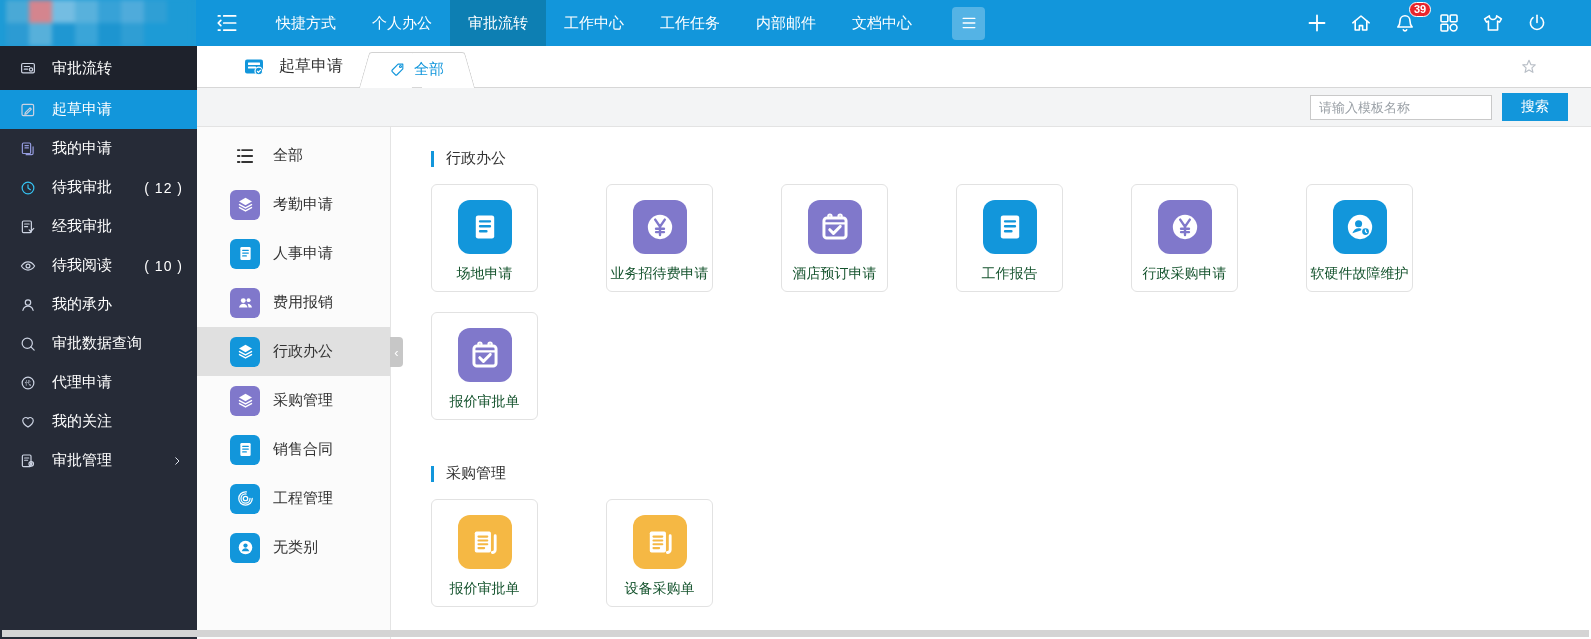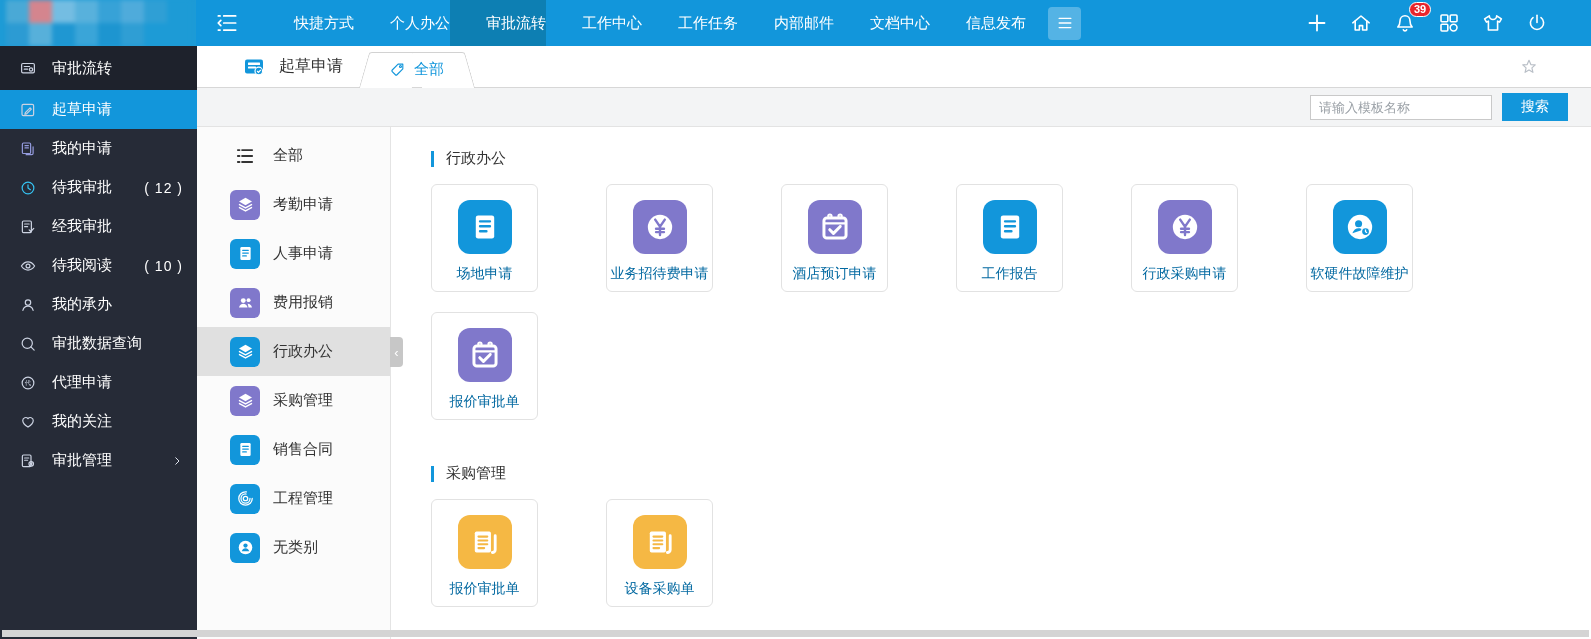--- a/index.html
+++ b/index.html
@@ -11,21 +11,21 @@
   body{font-family:"Liberation Sans","DejaVu Sans",sans-serif;background:#fff;overflow:hidden;}
   .app{position:relative;width:1591px;height:639px;background:#fff;box-shadow:inset 0 0 0 2px #c6c6c6;display:flex;flex-direction:column;}
 
   
   .topbar{height:46px;background:var(--blue);display:flex;align-items:stretch;color:#fff;flex-shrink:0;}
   .logo{width:196px;position:relative;overflow:hidden;background:#1d9bd6;flex-shrink:0;}
   .mosaic{position:absolute;left:6px;top:0;display:grid;grid-template-columns:repeat(8,23px);grid-auto-rows:23px;filter:blur(2px);}
   .mosaic i{display:block;}
   .nav-toggle{width:62px;display:flex;align-items:center;justify-content:center;cursor:pointer;}
   .topnav{display:flex;}
-  .nav-item{width:96px;display:flex;align-items:center;justify-content:flex-end;font-size:15px;cursor:pointer;white-space:nowrap;}
+  .nav-item{width:96px;display:flex;align-items:center;justify-content:center;font-size:15px;cursor:pointer;white-space:nowrap;}
   .nav-item.active{background:var(--blue-dark);}
   .nav-more{width:33px;height:33px;border-radius:4px;background:rgba(255,255,255,.28);margin:auto 0 auto 22px;display:flex;align-items:center;justify-content:center;cursor:pointer;}
   .top-actions{margin-left:auto;display:flex;align-items:center;gap:18px;padding-right:41px;}
   .act{position:relative;width:26px;height:26px;display:flex;align-items:center;justify-content:center;cursor:pointer;}
   .act .icn{width:24px;height:24px;}
   .badge{position:absolute;top:-8px;left:17px;background:var(--badge);border:1.5px solid #fff;color:#fff;font-size:11px;font-weight:bold;border-radius:9px;padding:0 4px;line-height:13px;}
 
   .icn{display:inline-flex;}
   .icn svg{width:100%;height:100%;display:block;}
 
@@ -70,21 +70,21 @@
   .collapse-handle{position:absolute;right:-13px;top:210px;width:13px;height:30px;background:#c7c7c7;border-radius:0 4px 4px 0;color:#fff;display:flex;align-items:center;justify-content:center;font-size:13px;cursor:pointer;z-index:3;}
 
   .main{flex:1;padding-left:40px;overflow:hidden;background:#fff;}
   .section+.section{margin-top:44px;}
   .sec-title{margin-top:22px;display:flex;align-items:center;gap:12px;font-size:15px;color:#333;}
   .sec-title .bar{width:3px;height:16px;background:var(--blue);}
   .cards{margin-top:16px;display:flex;flex-wrap:wrap;gap:20px 68px;max-width:1120px;}
   .card{width:107px;height:108px;border:1px solid #e2e2e2;border-radius:6px;background:#fff;display:flex;flex-direction:column;align-items:center;cursor:pointer;}
   .card-icn{width:54px;height:54px;border-radius:12px;margin-top:15px;display:flex;align-items:center;justify-content:center;}
   .card-icn .icn{width:34px;height:34px;}
-  .card-label{margin-top:11px;font-size:14px;color:#0369a1;white-space:nowrap;}
+  .card-label{margin-top:11px;font-size:14px;color:#14532d;white-space:nowrap;}
 
   .bottom-strip{position:absolute;left:2px;right:2px;bottom:2px;height:7px;background:#d4d4d4;z-index:5;}
 </style>
 </head>
 <body>
 
 <div class="app">
   <header class="topbar">
     <div class="logo">
         <div class="mosaic">
@@ -130,23 +130,20 @@
         </div>
         <div class="nav-item">
           <span>工作任务</span>
         </div>
         <div class="nav-item">
           <span>内部邮件</span>
         </div>
         <div class="nav-item">
           <span>文档中心</span>
         </div>
-        <div class="nav-item">
-          <span>信息发布</span>
-        </div>
       </nav>
     <div class="nav-more">
         <span class="icn" style="width:20px;height:20px;" id="more-icn">
           <svg viewBox="0 0 24 24" fill="none" stroke="currentColor" stroke-width="1.6" stroke-linecap="round" stroke-linejoin="round">
             <path d="M5 6.5h14M5 12h14M5 17.5h14"></path>
           </svg>
         </span>
       </div>
     <div class="top-actions" id="top-actions">
         <span class="act">

